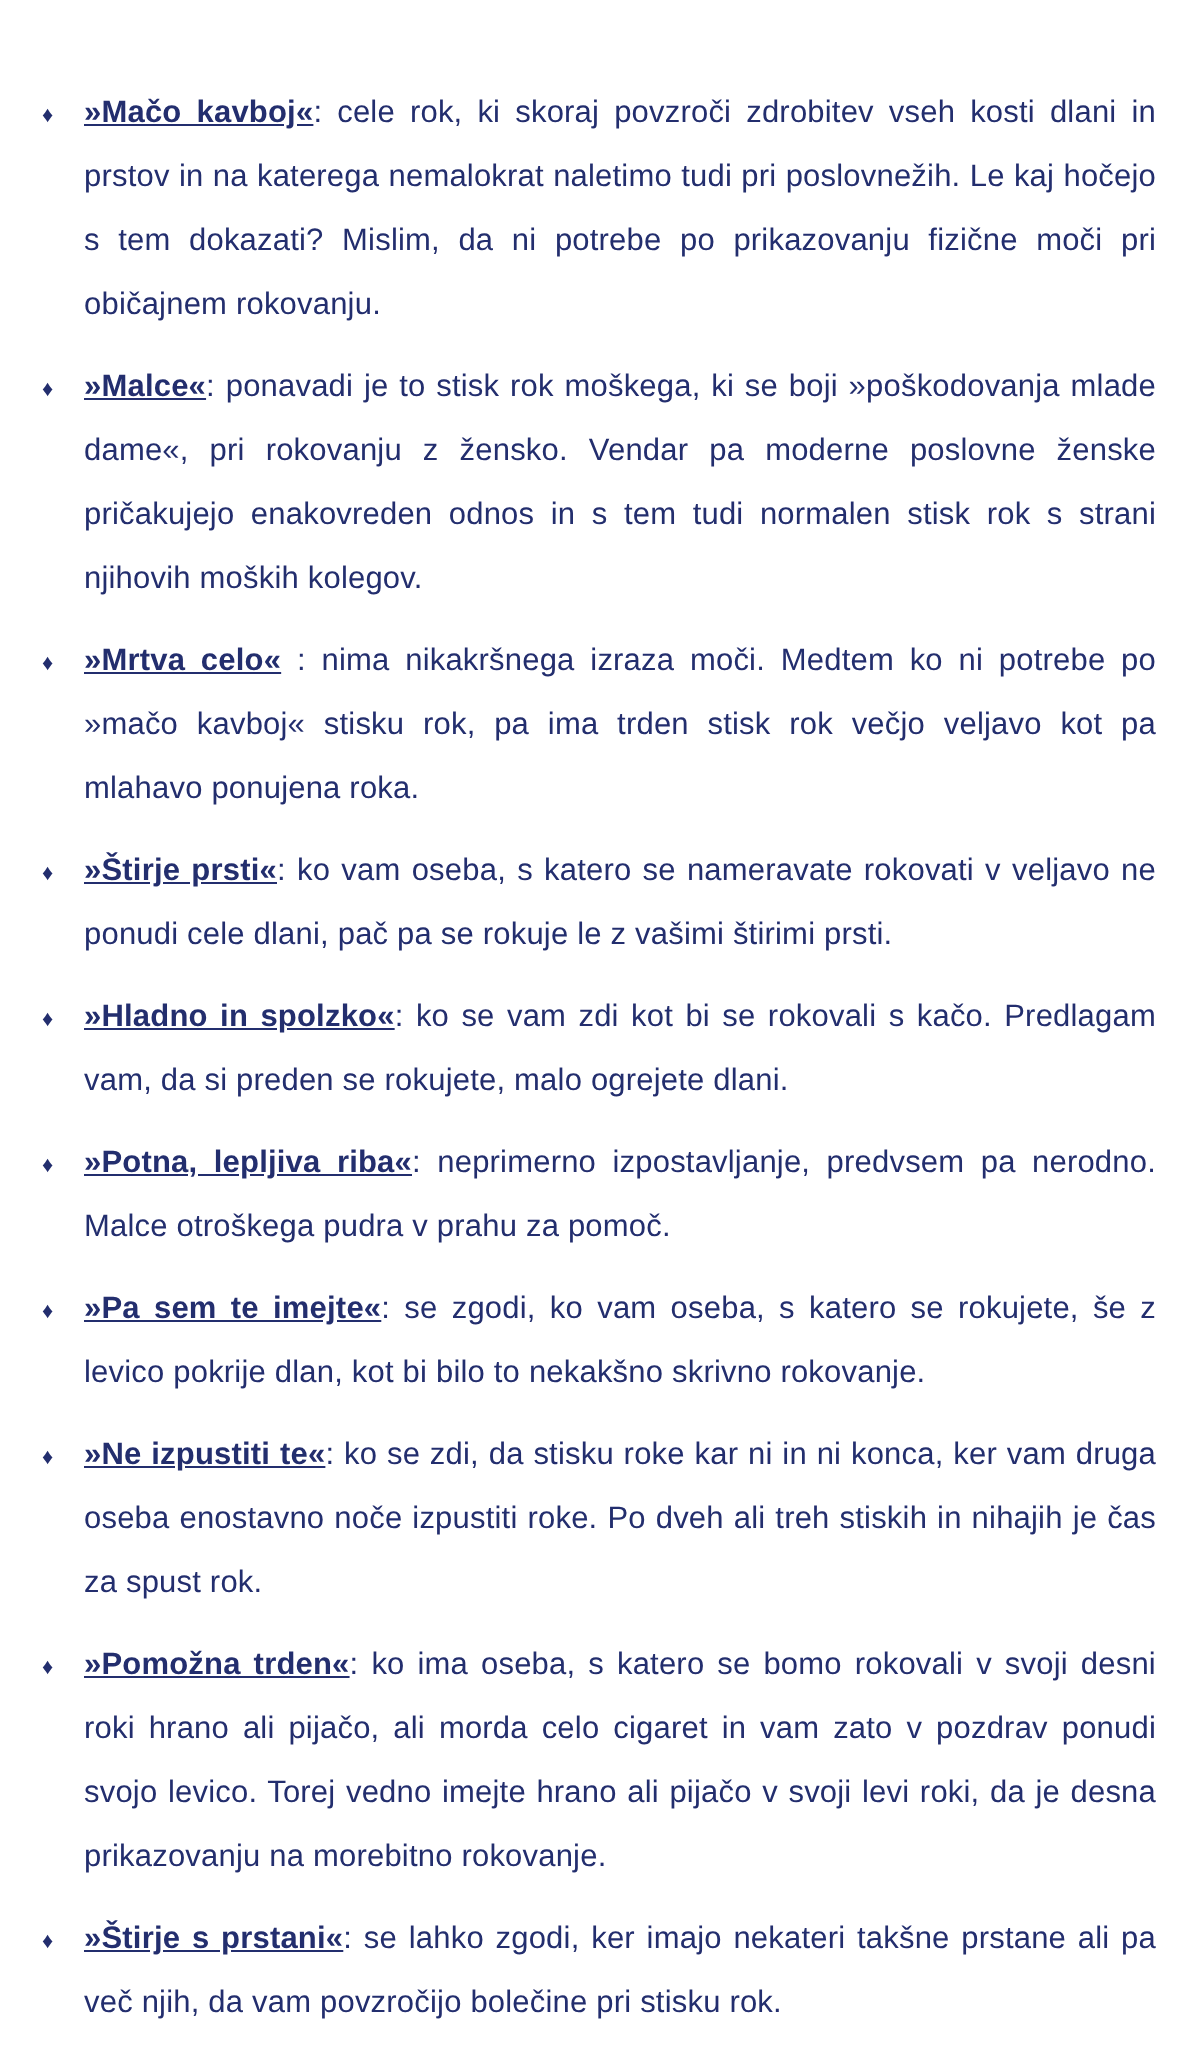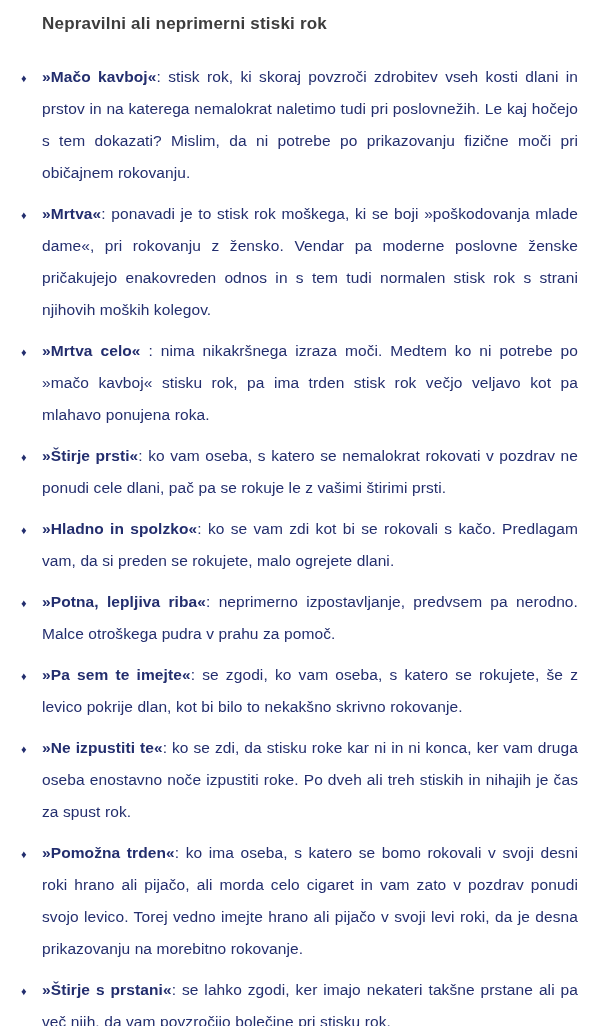--- a/index.html
+++ b/index.html
@@ -41,40 +41,40 @@
   ul.handshake-list li .bullet {
     position: absolute;
     left: -21px;
     top: 1px;
     font-size: 11px;
     line-height: 32px;
     color: #232e6e;
   }
   .term {
     font-weight: bold;
+    text-decoration: underline;
   }
 </style>
 </head>
 <body>
 
 <div class="page">
-  <h1 class="doc-title">Nepravilni ali neprimerni stiski rok</h1>
 
   <ul class="handshake-list">
     <li>
-      <span class="bullet">♦</span><span class="term">»Mačo kavboj«</span><span>: </span><span>stisk rok, ki skoraj povzroči zdrobitev vseh kosti dlani in prstov in na katerega nemalokrat naletimo tudi pri poslovnežih. Le kaj hočejo s tem dokazati? Mislim, da ni potrebe po prikazovanju fizične moči pri običajnem rokovanju.</span>
+      <span class="bullet">♦</span><span class="term">»Mačo kavboj«</span><span>: </span><span>cele rok, ki skoraj povzroči zdrobitev vseh kosti dlani in prstov in na katerega nemalokrat naletimo tudi pri poslovnežih. Le kaj hočejo s tem dokazati? Mislim, da ni potrebe po prikazovanju fizične moči pri običajnem rokovanju.</span>
     </li>
     <li>
-      <span class="bullet">♦</span><span class="term">»Mrtva«</span><span>: </span><span>ponavadi je to stisk rok moškega, ki se boji »poškodovanja mlade dame«, pri rokovanju z žensko. Vendar pa moderne poslovne ženske pričakujejo enakovreden odnos in s tem tudi normalen stisk rok s strani njihovih moških kolegov.</span>
+      <span class="bullet">♦</span><span class="term">»Malce«</span><span>: </span><span>ponavadi je to stisk rok moškega, ki se boji »poškodovanja mlade dame«, pri rokovanju z žensko. Vendar pa moderne poslovne ženske pričakujejo enakovreden odnos in s tem tudi normalen stisk rok s strani njihovih moških kolegov.</span>
     </li>
     <li>
       <span class="bullet">♦</span><span class="term">»Mrtva celo«</span><span> : </span><span>nima nikakršnega izraza moči. Medtem ko ni potrebe po »mačo kavboj« stisku rok, pa ima trden stisk rok večjo veljavo kot pa mlahavo ponujena roka.</span>
     </li>
     <li>
-      <span class="bullet">♦</span><span class="term">»Štirje prsti«</span><span>: </span><span>ko vam oseba, s katero se nemalokrat rokovati v pozdrav ne ponudi cele dlani, pač pa se rokuje le z vašimi štirimi prsti.</span>
+      <span class="bullet">♦</span><span class="term">»Štirje prsti«</span><span>: </span><span>ko vam oseba, s katero se nameravate rokovati v veljavo ne ponudi cele dlani, pač pa se rokuje le z vašimi štirimi prsti.</span>
     </li>
     <li>
       <span class="bullet">♦</span><span class="term">»Hladno in spolzko«</span><span>: </span><span>ko se vam zdi kot bi se rokovali s kačo. Predlagam vam, da si preden se rokujete, malo ogrejete dlani.</span>
     </li>
     <li>
       <span class="bullet">♦</span><span class="term">»Potna, lepljiva riba«</span><span>: </span><span>neprimerno izpostavljanje, predvsem pa nerodno. Malce otroškega pudra v prahu za pomoč.</span>
     </li>
     <li>
       <span class="bullet">♦</span><span class="term">»Pa sem te imejte«</span><span>: </span><span>se zgodi, ko vam oseba, s katero se rokujete, še z levico pokrije dlan, kot bi bilo to nekakšno skrivno rokovanje.</span>
     </li>

